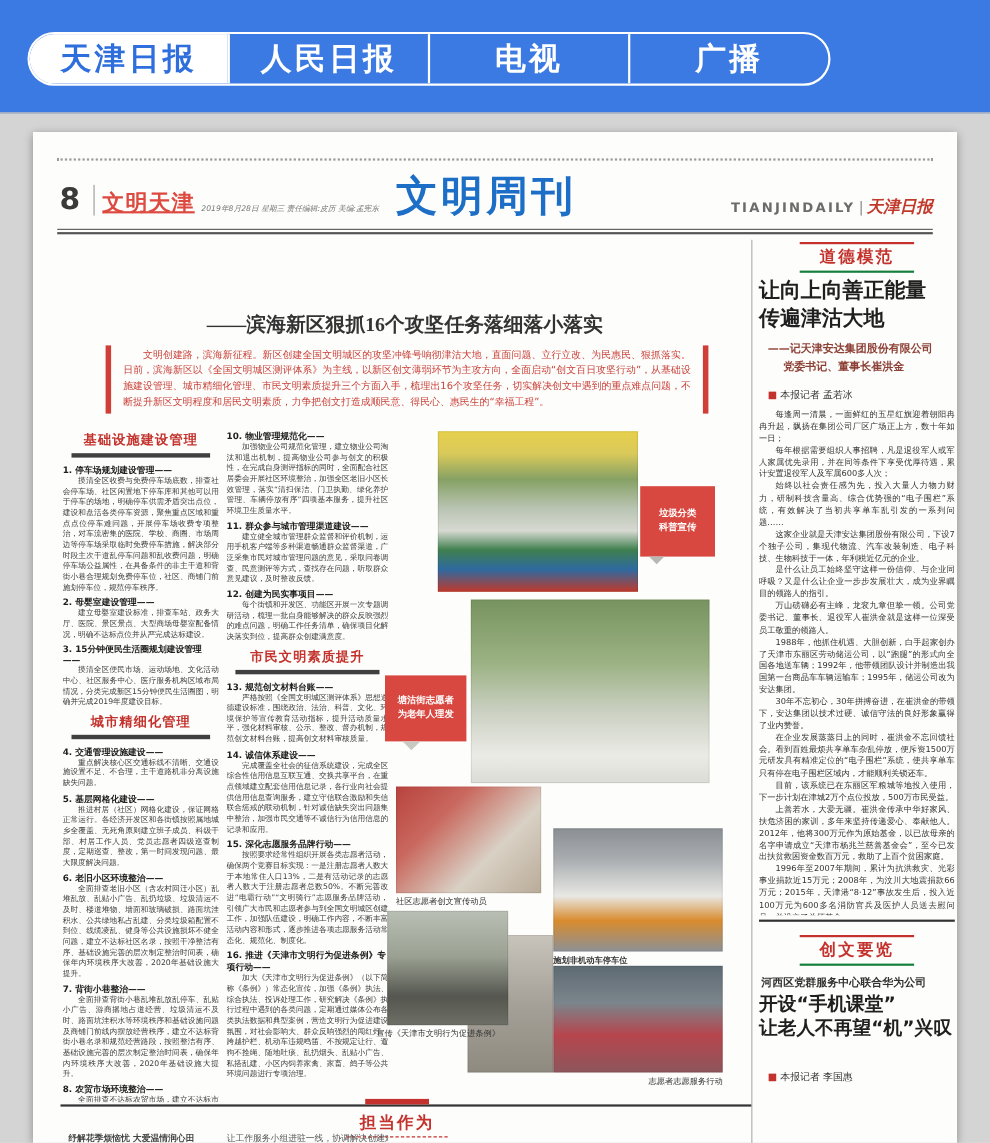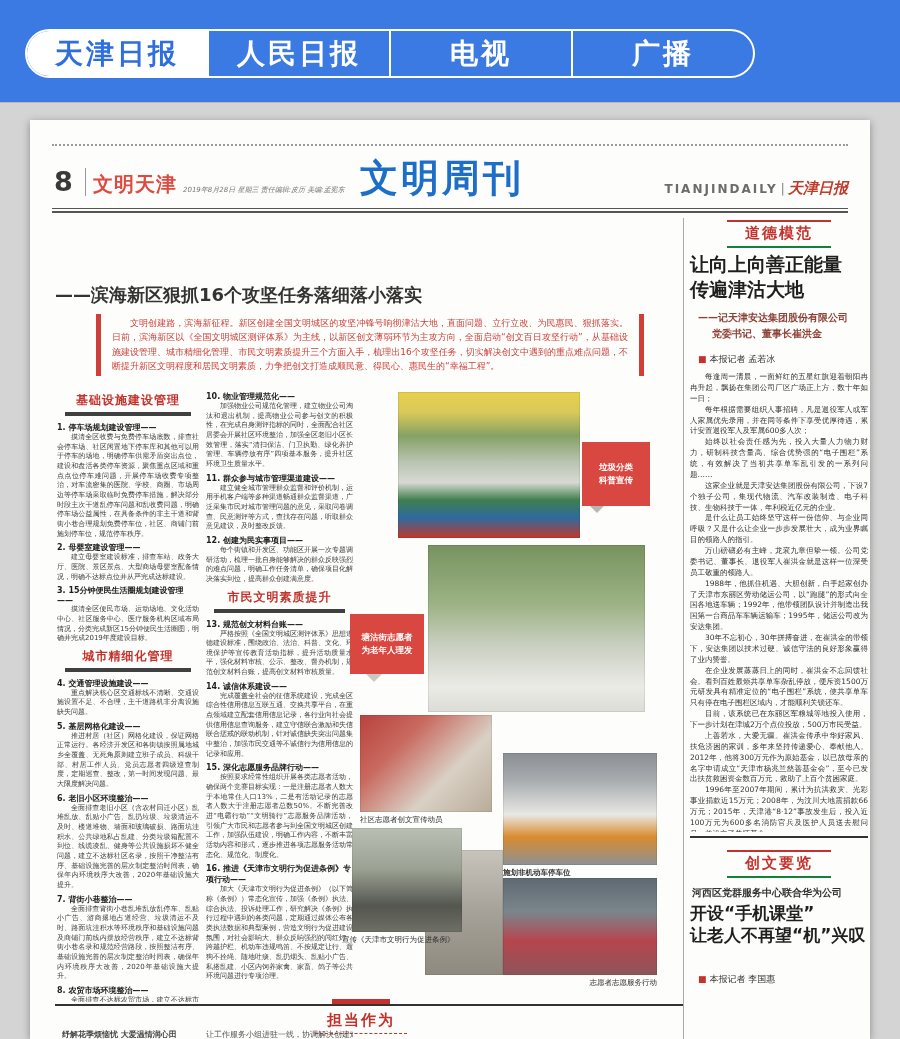--- a/index.html
+++ b/index.html
@@ -14,34 +14,34 @@
   .tab.active { background:#ffffff; color:#2e6fdd; }
 
   
   .page { position:absolute; left:30px; top:120px; width:840px; height:919px; background:#fdfdfc; box-shadow:0 2px 8px rgba(0,0,0,.35); overflow:hidden; }
   .abs { position:absolute; }
 
   .dotted-rule { left:22px; top:24px; width:796px; border-top:2px dotted #9a9a9a; }
 
   .pagenum { left:24px; top:46px; font-size:27px; font-weight:bold; color:#3a3a3a; }
   .pn-sep { left:55px; top:48px; width:1px; height:28px; background:#999; }
-  .section-name { left:63px; top:51px; font-size:20px; font-weight:bold; color:#dd4a40; letter-spacing:1px; }
+  .section-name { left:63px; top:51px; font-size:20px; font-weight:bold; color:#dd4a40; letter-spacing:1px;text-decoration:underline; }
   .dateline { left:153px; top:65px; font-size:7px; color:#777;font-style:italic; }
   .masthead { left:330px; top:33px; font-size:38px; font-weight:bold; color:#1d6ec6; letter-spacing:3px; }
   .logo { left:600px; top:58px; width:218px; text-align:right; }
   .logo-en { font-size:12px; font-weight:bold; color:#6b6b6b; letter-spacing:2px; }
   .logo-sep { color:#888; font-size:13px; padding:0 3px; }
   .logo-cn { font-size:15px; font-weight:bold; font-style:italic; color:#c0392b; font-family:"DejaVu Serif","Liberation Serif",serif; }
   .head-rule { left:22px; top:88px; width:796px; height:5px; border-top:1px solid #555; border-bottom:2px solid #555; }
 
   .col-divider { left:653px; top:98px; width:1px; height:821px; background:#aaa; }
 
   
   .headline { left:25px; top:100px; width:626px; text-align:center; font-size:41px; font-weight:900; color:#262626; white-space:nowrap; }
-  .subhead { left:25px; top:163px; width:626px; text-align:left; font-size:18px; font-weight:bold; color:#333; }
+  .subhead { left:25px; top:163px; width:626px; text-align:center; font-size:18px; font-weight:bold; color:#333;font-family:Liberation Serif, serif; }
   .intro { left:66px; top:194px; width:548px; height:66px; padding:2px 16px 0 16px; }
   .intro:before, .intro:after { content:""; position:absolute; top:0; width:5px; height:62px; background:#cf3e37; }
   .intro:before { left:0; } .intro:after { right:0; }
   .intro p { font-size:9px; line-height:1.6; color:#c94239; text-align:justify; text-indent:2em; }
 
   
   .colL { left:27px; top:268px; width:142px; height:614px; overflow:hidden; }
   .colM { left:176px; top:268px; width:147px; height:614px; overflow:hidden; }
   .sec-head { color:#c3322c; font-size:12px; font-weight:bold; text-align:center; letter-spacing:1px; border-bottom:4px solid #404040; padding-bottom:3px; margin:4px 8px 6px 8px; }
   .item-t { font-size:8px; font-weight:bold; color:#1e1e1e; margin-top:3px; }

